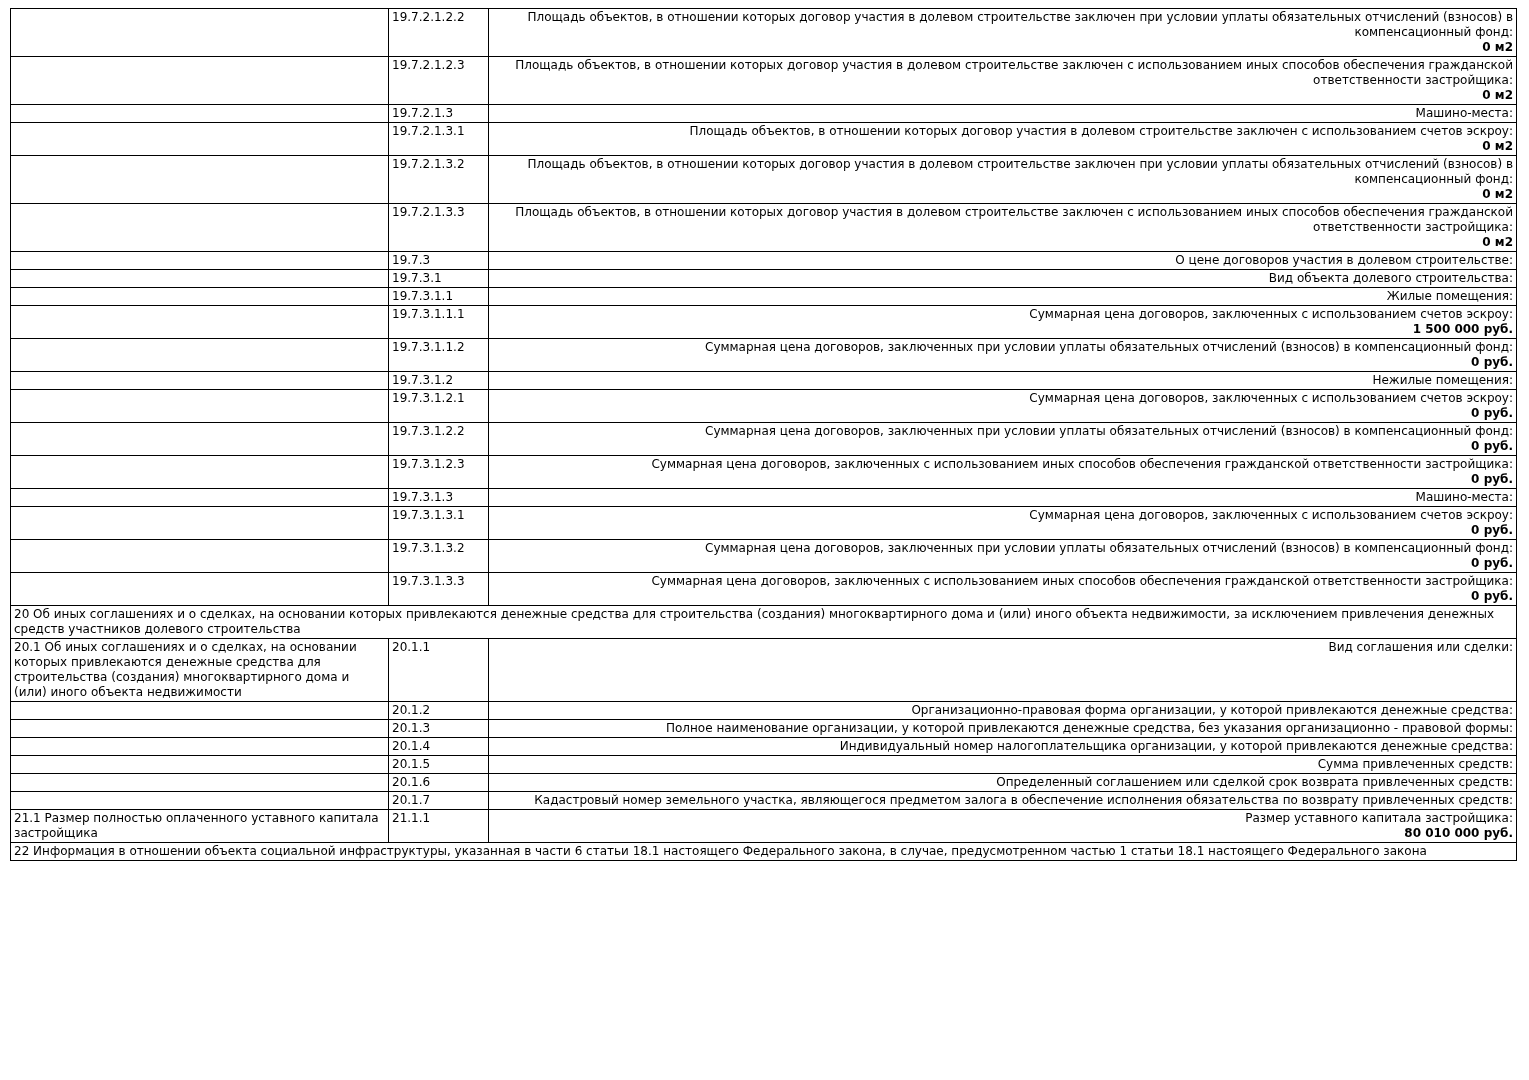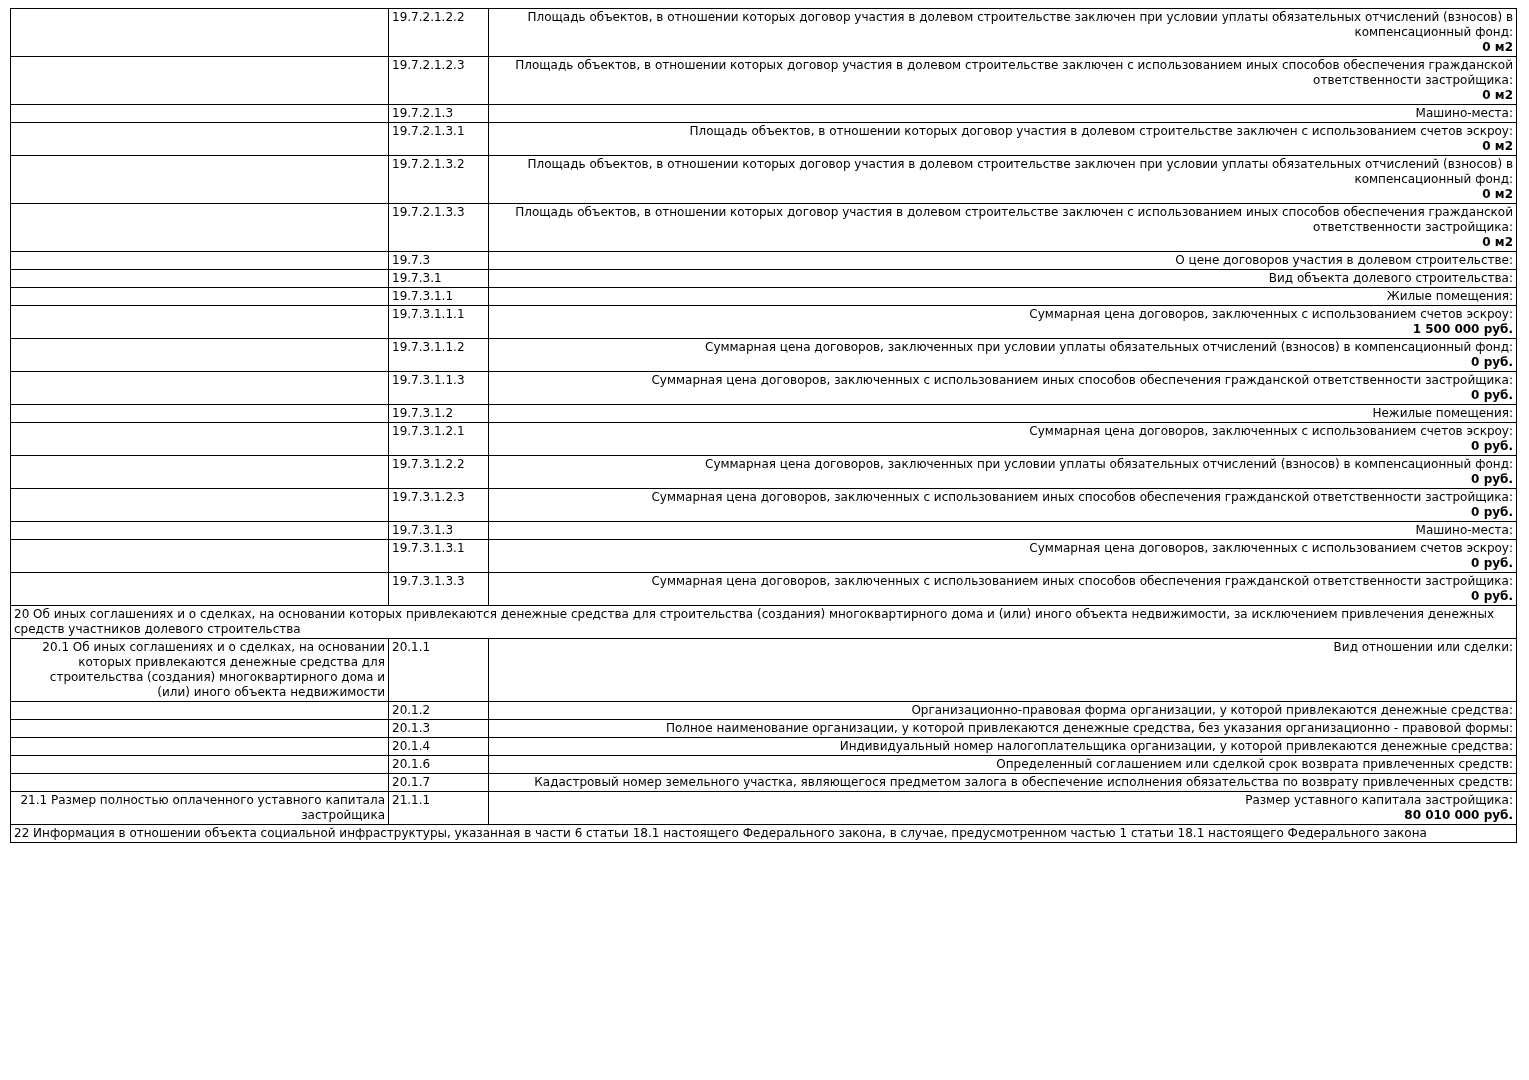--- a/index.html
+++ b/index.html
@@ -25,21 +25,20 @@
   }
   table.decl td {
     border: 1px solid #000000;
     padding: 1px 3px;
     line-height: 15px;
     word-wrap: break-word;
     vertical-align: top;
   }
   td.section {
     vertical-align: top;
-    text-align: right;
   }
   td.code {
     vertical-align: middle;
     margin-top: 40px;
   }
   td.content {
     vertical-align: middle;
     text-align: right;
   }
   td.header-cell {
@@ -139,88 +138,88 @@
         <tr>
           <td class="section"></td>
           <td class="code">19.7.3.1.1.2</td>
           <td class="content">
             <div class="label">Суммарная цена договоров, заключенных при условии уплаты обязательных отчислений (взносов) в компенсационный фонд:</div>
             <div class="value">0 руб.</div>
           </td>
         </tr>
         <tr>
           <td class="section"></td>
-          <td class="code">19.7.3.1.1.3</td>
+          <td class="code">19.7.3.1.2</td>
+          <td class="content">
+            <div class="label">Нежилые помещения:</div>
+          </td>
+        </tr>
+        <tr>
+          <td class="section"></td>
+          <td class="code">19.7.3.1.2.1</td>
+          <td class="content">
+            <div class="label">Суммарная цена договоров, заключенных с использованием счетов эскроу:</div>
+            <div class="value">0 руб.</div>
+          </td>
+        </tr>
+        <tr>
+          <td class="section"></td>
+          <td class="code">19.7.3.1.2.2</td>
+          <td class="content">
+            <div class="label">Суммарная цена договоров, заключенных при условии уплаты обязательных отчислений (взносов) в компенсационный фонд:</div>
+            <div class="value">0 руб.</div>
+          </td>
+        </tr>
+        <tr>
+          <td class="section"></td>
+          <td class="code">19.7.3.1.2.3</td>
           <td class="content">
             <div class="label">Суммарная цена договоров, заключенных с использованием иных способов обеспечения гражданской ответственности застройщика:</div>
             <div class="value">0 руб.</div>
           </td>
         </tr>
         <tr>
           <td class="section"></td>
-          <td class="code">19.7.3.1.2</td>
-          <td class="content">
-            <div class="label">Нежилые помещения:</div>
-          </td>
-        </tr>
-        <tr>
-          <td class="section"></td>
-          <td class="code">19.7.3.1.2.1</td>
+          <td class="code">19.7.3.1.3</td>
+          <td class="content">
+            <div class="label">Машино-места:</div>
+          </td>
+        </tr>
+        <tr>
+          <td class="section"></td>
+          <td class="code">19.7.3.1.3.1</td>
           <td class="content">
             <div class="label">Суммарная цена договоров, заключенных с использованием счетов эскроу:</div>
             <div class="value">0 руб.</div>
           </td>
         </tr>
         <tr>
           <td class="section"></td>
-          <td class="code">19.7.3.1.2.2</td>
+          <td class="code">19.7.3.1.3.2</td>
           <td class="content">
             <div class="label">Суммарная цена договоров, заключенных при условии уплаты обязательных отчислений (взносов) в компенсационный фонд:</div>
-            <div class="value">0 руб.</div>
-          </td>
-        </tr>
-        <tr>
-          <td class="section"></td>
-          <td class="code">19.7.3.1.2.3</td>
-          <td class="content">
-            <div class="label">Суммарная цена договоров, заключенных с использованием иных способов обеспечения гражданской ответственности застройщика:</div>
-            <div class="value">0 руб.</div>
-          </td>
-        </tr>
-        <tr>
-          <td class="section"></td>
-          <td class="code">19.7.3.1.3</td>
-          <td class="content">
-            <div class="label">Машино-места:</div>
-          </td>
-        </tr>
-        <tr>
-          <td class="section"></td>
-          <td class="code">19.7.3.1.3.1</td>
-          <td class="content">
-            <div class="label">Суммарная цена договоров, заключенных с использованием счетов эскроу:</div>
             <div class="value">0 руб.</div>
           </td>
         </tr>
         <tr>
           <td class="section"></td>
           <td class="code">19.7.3.1.3.3</td>
           <td class="content">
             <div class="label">Суммарная цена договоров, заключенных с использованием иных способов обеспечения гражданской ответственности застройщика:</div>
             <div class="value">0 руб.</div>
           </td>
         </tr>
         <tr>
           <td class="header-cell" colspan="3">20 Об иных соглашениях и о сделках, на основании которых привлекаются денежные средства для строительства (создания) многоквартирного дома и (или) иного объекта недвижимости, за исключением привлечения денежных средств участников долевого строительства</td>
         </tr>
         <tr>
           <td class="section">20.1 Об иных соглашениях и о сделках, на основании которых привлекаются денежные средства для строительства (создания) многоквартирного дома и (или) иного объекта недвижимости</td>
           <td class="code">20.1.1</td>
           <td class="content">
-            <div class="label">Вид отношении или сделки:</div>
+            <div class="label">Вид соглашения или сделки:</div>
           </td>
         </tr>
         <tr>
           <td class="section"></td>
           <td class="code">20.1.2</td>
           <td class="content">
             <div class="label">Организационно-правовая форма организации, у которой привлекаются денежные средства:</div>
           </td>
         </tr>
         <tr>
@@ -228,20 +227,27 @@
           <td class="code">20.1.3</td>
           <td class="content">
             <div class="label">Полное наименование организации, у которой привлекаются денежные средства, без указания организационно - правовой формы:</div>
           </td>
         </tr>
         <tr>
           <td class="section"></td>
           <td class="code">20.1.4</td>
           <td class="content">
             <div class="label">Индивидуальный номер налогоплательщика организации, у которой привлекаются денежные средства:</div>
+          </td>
+        </tr>
+        <tr>
+          <td class="section"></td>
+          <td class="code">20.1.5</td>
+          <td class="content">
+            <div class="label">Сумма привлеченных средств:</div>
           </td>
         </tr>
         <tr>
           <td class="section"></td>
           <td class="code">20.1.6</td>
           <td class="content">
             <div class="label">Определенный соглашением или сделкой срок возврата привлеченных средств:</div>
           </td>
         </tr>
         <tr>

